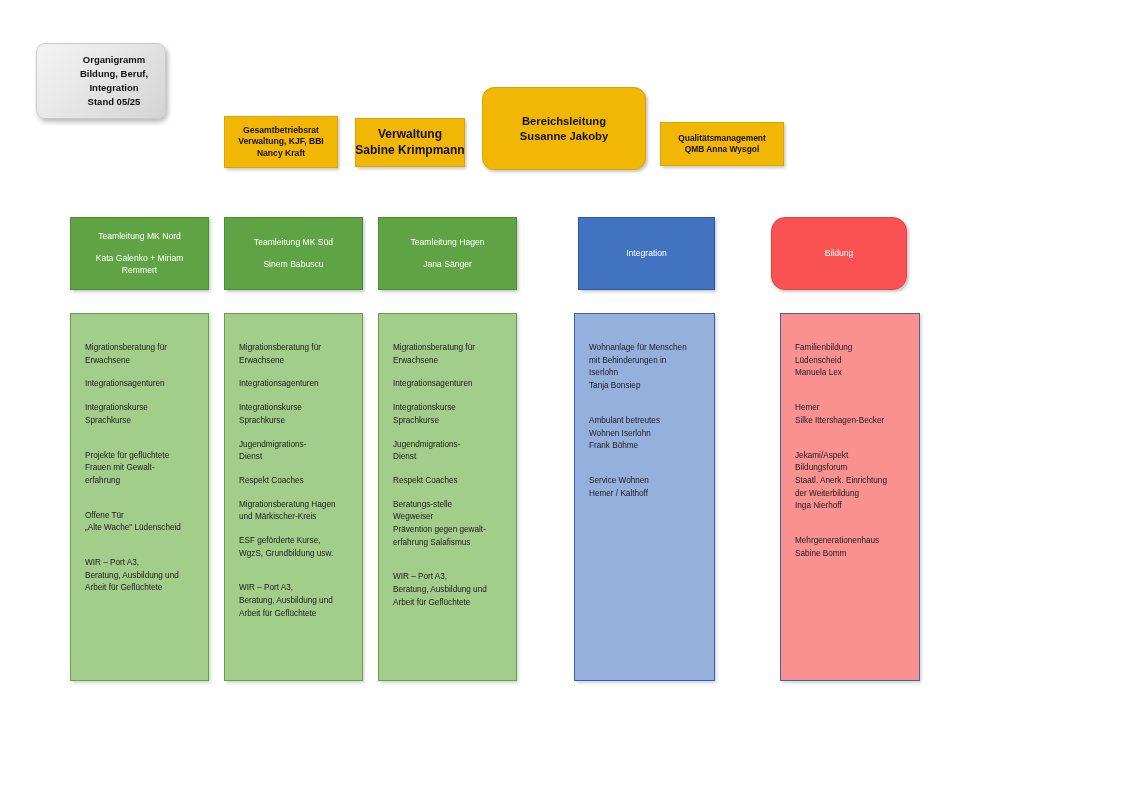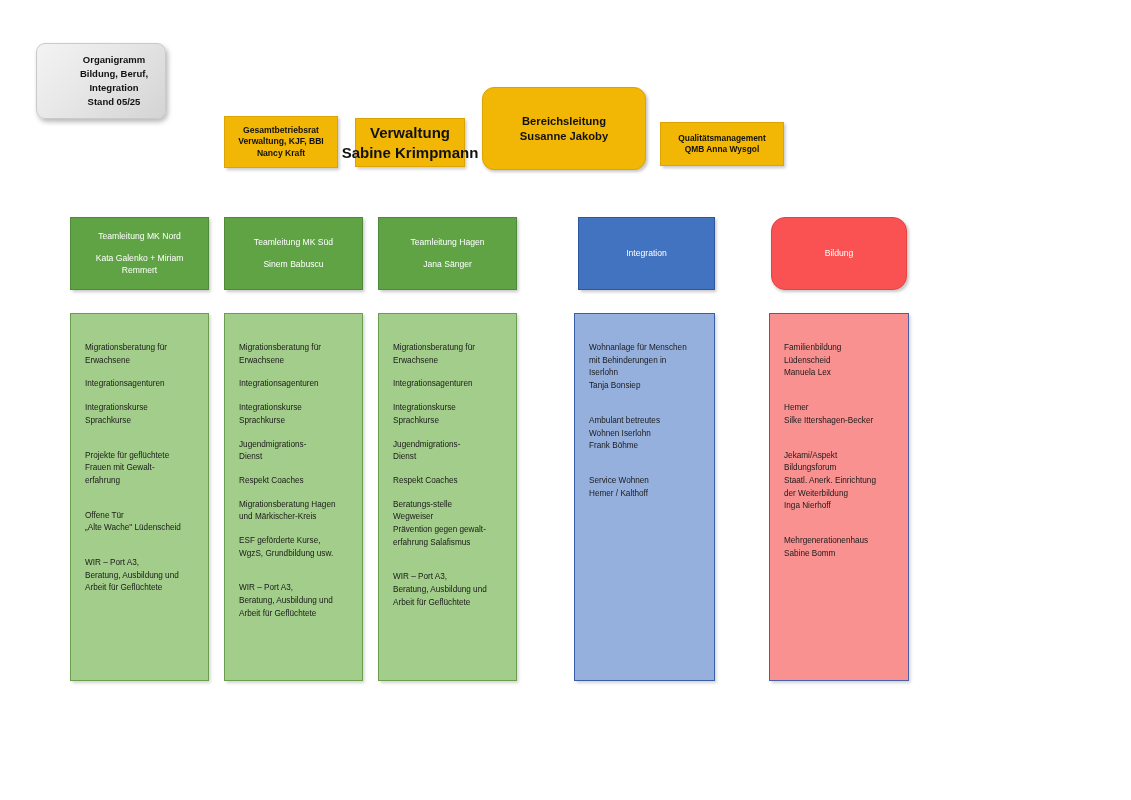--- a/index.html
+++ b/index.html
@@ -85,21 +85,21 @@
     box-sizing: border-box;
     padding: 28px 12px 10px 14px;
     font-size: 8.2px;
     line-height: 1.55;
     color: #1a1a1a;
     text-align: left;
     box-shadow: 1.5px 2px 3px rgba(0,0,0,0.18);
   }
   .col.green { background: #a3cd8a; border: 1px solid #6a9e4c; }
   .col.blue  { background: #96b0de; border: 1px solid #3b5ea8; }
-  .col.red   { background: #fa9191; border: 1px solid #4b5fa8; }
+  .col.red   { background: #fa9191; border: 1px solid #4b5fa8; margin-left: 11px; }
 
   .group { margin-bottom: 11px; }
   .group.gap-lg { margin-bottom: 22px; }
   .group .ln { display: block; white-space: nowrap; }
 </style>
 </head>
 <body>
 
 <div id="page">
 
@@ -108,21 +108,21 @@
       <span class="tline">Bildung, Beruf,</span>
       <span class="tline">Integration</span>
       <span class="tline">Stand 05/25</span>
     </div>
 
   <div class="box orange" id="hb-works_council" style="left: 224px; top: 116px; width: 114px; height: 52px; font-size: 8.6px;">
       <span class="ln">Gesamtbetriebsrat</span>
       <span class="ln">Verwaltung, KJF, BBI</span>
       <span class="ln">Nancy Kraft</span>
     </div>
-  <div class="box orange" id="hb-administration" style="left: 355px; top: 118px; width: 110px; height: 49px; font-size: 15px;">
+  <div class="box orange" id="hb-administration" style="left: 355px; top: 118px; width: 110px; height: 49px; font-size: 12px;">
       <span class="ln">Verwaltung</span>
       <span class="ln">Sabine Krimpmann</span>
     </div>
   <div class="box orange" id="hb-division_management" style="left: 482px; top: 87px; width: 164px; height: 83px; font-size: 11.2px; border-radius: 12px;">
       <span class="ln">Bereichsleitung</span>
       <span class="ln">Susanne Jakoby</span>
     </div>
   <div class="box orange" id="hb-quality_management" style="left: 660px; top: 122px; width: 124px; height: 44px; font-size: 8.4px;">
       <span class="ln">Qualitätsmanagement</span>
       <span class="ln">QMB Anna Wysgol</span>

